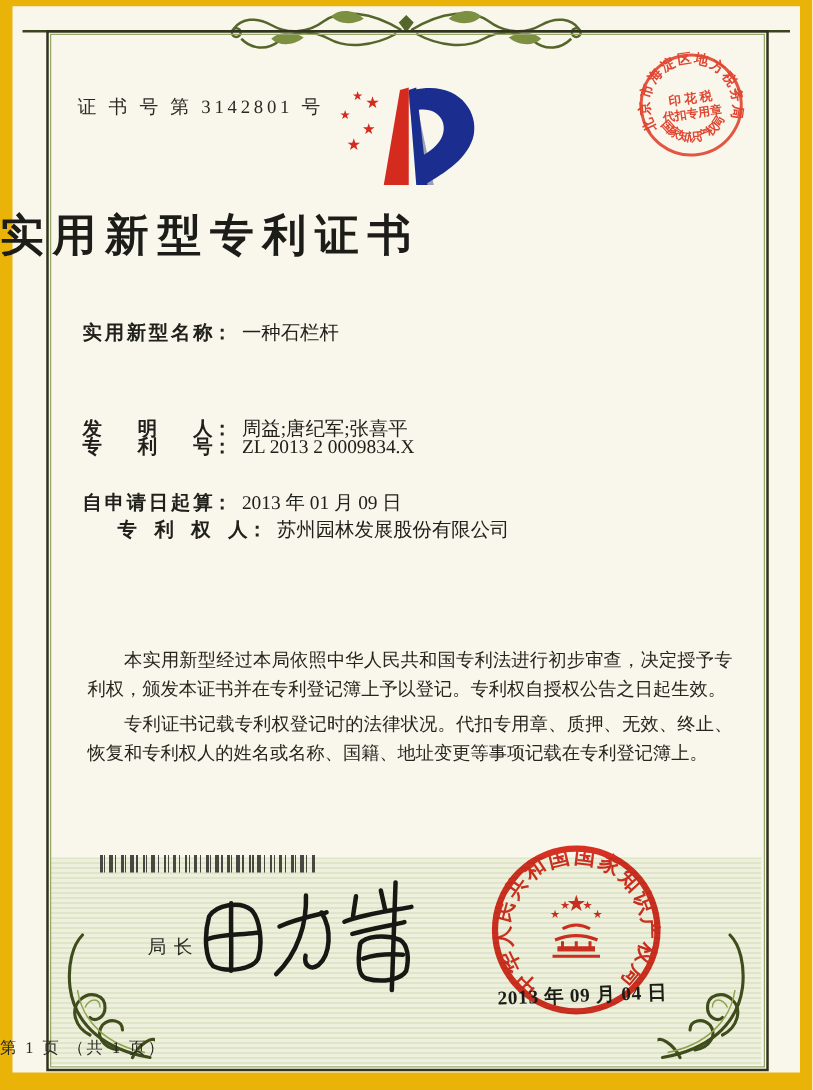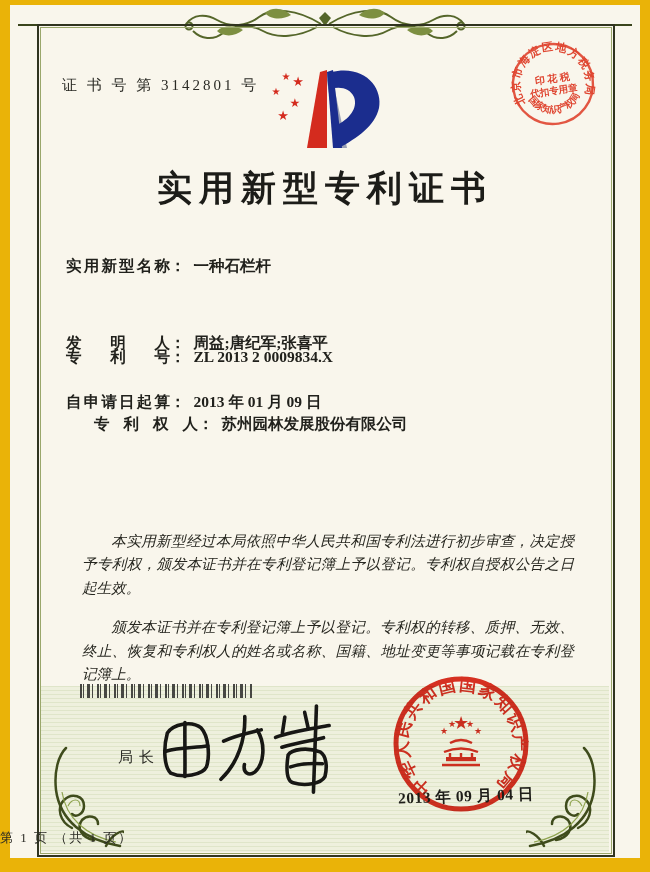--- a/index.html
+++ b/index.html
@@ -6,28 +6,28 @@
   body{width:650px;height:872px;background:#ffffff;font-family:"Liberation Serif","DejaVu Serif",serif;}
   .page{position:relative;width:650px;height:872px;background:#eab308;overflow:hidden;}
   .paper{position:absolute;left:10px;top:5px;right:10px;bottom:14px;background:#f9f6ec;}
   
   .band{position:absolute;left:40px;top:686px;width:569px;height:166px;
         background:repeating-linear-gradient(180deg,#dfe5c9 0 1.5px,#eef0dd 1.5px 4px);}
   
   .frame{position:absolute;left:37px;top:24px;width:574px;height:829px;border:2px solid #30341f;pointer-events:none;}
   .frame::before{content:"";position:absolute;inset:1px;border:1px solid #9aa76b;}
   .cert-no{position:absolute;left:62px;top:76px;font-size:15px;letter-spacing:3px;color:#2a2a24;}
-  .title{position:absolute;left:0;top:165px;width:650px;text-align:center;font-size:35px;font-weight:700;
+  .title{position:absolute;left:0;top:165px;width:650px;text-align:left;font-size:35px;font-weight:700;
          letter-spacing:7px;color:#1c1c18;}
   .frow{position:absolute;left:66px;font-size:15.5px;color:#21211c;white-space:nowrap;}
   .flabel{display:inline-block;width:104px;text-align:justify;text-align-last:justify;font-weight:600;}
   .fcolon{font-weight:600;margin-right:8px;}
-  .fvalue{font-weight:700;text-align:right;}
+  .fvalue{font-weight:400;text-align:right;}
   .body-text{position:absolute;left:66px;top:514px;width:524px;color:#26261f;}
-  .body-text p{margin:16px;text-indent:2em;font-size:14.6px;line-height:23.4px;text-align:justify;font-style:italic;}
+  .body-text p{margin:4px;text-indent:2em;font-size:14.6px;line-height:23.4px;text-align:justify;}
   .barcode{position:absolute;left:80px;top:684px;width:172px;height:14px;opacity:.85;
     background:repeating-linear-gradient(90deg,#2a2a28 0 2px,transparent 2px 3px,#2a2a28 3px 4px,
     transparent 4px 7px,#2a2a28 7px 10px,transparent 10px 12px,#2a2a28 12px 13px,transparent 13px 17px);}
   .sig-title{position:absolute;left:118px;top:748px;font-size:15px;letter-spacing:6px;color:#2a2a24;}
   .sig-svg{position:absolute;left:158px;top:704px;transform:rotate(-2deg);}
   .seal-svg{position:absolute;left:390px;top:673px;opacity:.95;mix-blend-mode:multiply;}
   .seal-date{position:absolute;left:398px;top:786px;width:150px;font-size:15.5px;font-weight:700;
              color:#1d1d18;letter-spacing:.5px;transform:rotate(-2deg);white-space:nowrap;}
   .stamp-svg{position:absolute;left:509px;top:40px;}
   .footer{position:absolute;left:0;right:0;top:829px;font-size:13px;
@@ -139,21 +139,21 @@
   </div>
   <div class="frow" style="top:392px;">
     <span class="flabel">自申请日起算</span><span class="fcolon">：</span><span class="fvalue">2013 年 01 月 09 日</span>
   </div>
   <div class="frow" style="top:414px;margin-left:28px;">
     <span class="flabel">专利权人</span><span class="fcolon">：</span><span class="fvalue">苏州园林发展股份有限公司</span>
   </div>
 
   <div class="body-text">
     <p>本实用新型经过本局依照中华人民共和国专利法进行初步审查，决定授予专利权，颁发本证书并在专利登记簿上予以登记。专利权自授权公告之日起生效。</p>
-    <p>颁发本证书并在专利登记簿上予以登记。专利权的转移、质押、无效、终止、恢复和专利权人的姓名或名称、国籍、地址变更等事项记载在专利登记簿上。</p>
+    <p>专利证书记载专利权登记时的法律状况。代扣专用章、质押、无效、终止、恢复和专利权人的姓名或名称、国籍、地址变更等事项记载在专利登记簿上。</p>
   </div>
 
   <div class="barcode"></div>
 
   <div class="sig-title">局长</div>
   <svg class="sig-svg" width="200" height="95" viewBox="0 0 200 95" aria-label="田力普">
     <g fill="none" stroke="#171714" stroke-width="3.6" stroke-linecap="round" stroke-linejoin="round">
       <path d="M10,26 C5,42 6,60 12,66 C24,72 44,69 48,61 C52,50 51,30 44,22 C35,14 16,17 10,26"></path>
       <path d="M28,16 C27,35 27,55 26,70"></path>
       <path d="M8,44 C22,40 38,42 50,40"></path>

